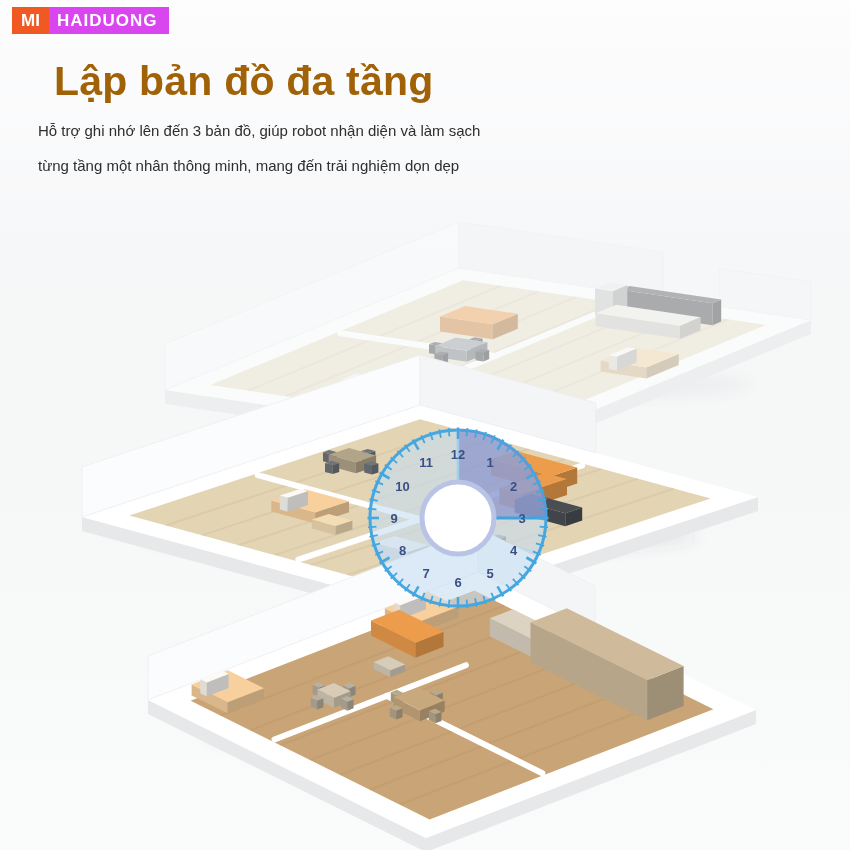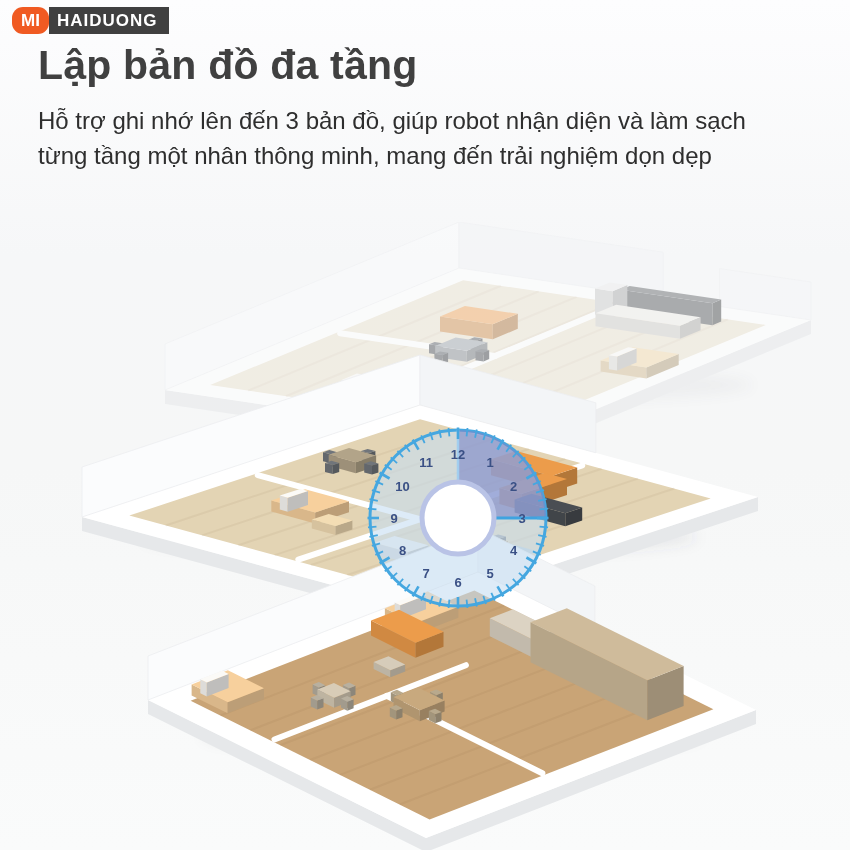--- a/index.html
+++ b/index.html
@@ -3,37 +3,37 @@
 <meta charset="utf-8">
 <style>
   html,body{margin:0;padding:0;width:850px;height:850px;overflow:hidden;}
   body{
     background:linear-gradient(180deg,#fdfdfe 0%,#f6f7f8 30%,#f6f7f7 55%,#fafbfb 100%);
     font-family:"Liberation Sans","DejaVu Sans",sans-serif;
     position:relative;
   }
   .logo{position:absolute;left:12px;top:7px;display:flex;height:27px;}
   .logo-mi{display:flex;align-items:center;justify-content:center;width:37px;height:27px;
-    font-weight:700;font-size:17px;color:#fff;border-radius:11px;}
+    font-weight:700;font-size:17px;color:#fff;}
   .logo-store{display:flex;align-items:center;height:27px;padding:0 11px 0 8px;
     font-weight:700;font-size:17px;letter-spacing:1px;color:#fff;}
-  .title{position:absolute;left:38px;top:42px;margin:0;font-size:41px;font-weight:700;
-    color:#404040;letter-spacing:.2px;}
-  .desc{position:absolute;left:38px;top:103px;margin:0;font-size:24px;line-height:35px;
+  .title{position:absolute;left:38px;top:42px;margin:16px;font-size:41px;font-weight:700;
+    color:#a16207;letter-spacing:.2px;}
+  .desc{position:absolute;left:38px;top:113px;margin:0;font-size:15px;line-height:35px;
     color:#2e2e2e;font-weight:400;}
   .desc-line{display:block;}
   svg.illu{position:absolute;left:0;top:222px;}
   .cn{font-size:13px;font-weight:700;text-anchor:middle;dominant-baseline:central;}
 </style>
 </head>
 <body>
 
 <div class="logo">
   <span class="logo-mi" style="background: rgb(240, 90, 34); color: rgb(255, 255, 255);">MI</span>
-  <span class="logo-store" style="background: #404040; color: rgb(255, 255, 255);">HAIDUONG</span>
+  <span class="logo-store" style="background: #d946ef; color: rgb(255, 255, 255);">HAIDUONG</span>
 </div>
 
 <h1 class="title">Lập bản đồ đa tầng</h1>
 
 <p class="desc">
   <span class="desc-line">Hỗ trợ ghi nhớ lên đến 3 bản đồ, giúp robot nhận diện và làm sạch</span>
   <span class="desc-line">từng tầng một nhân thông minh, mang đến trải nghiệm dọn dẹp</span>
 </p>
 
 <svg class="illu" id="illu" width="850" height="628" viewBox="0 0 850 628">

